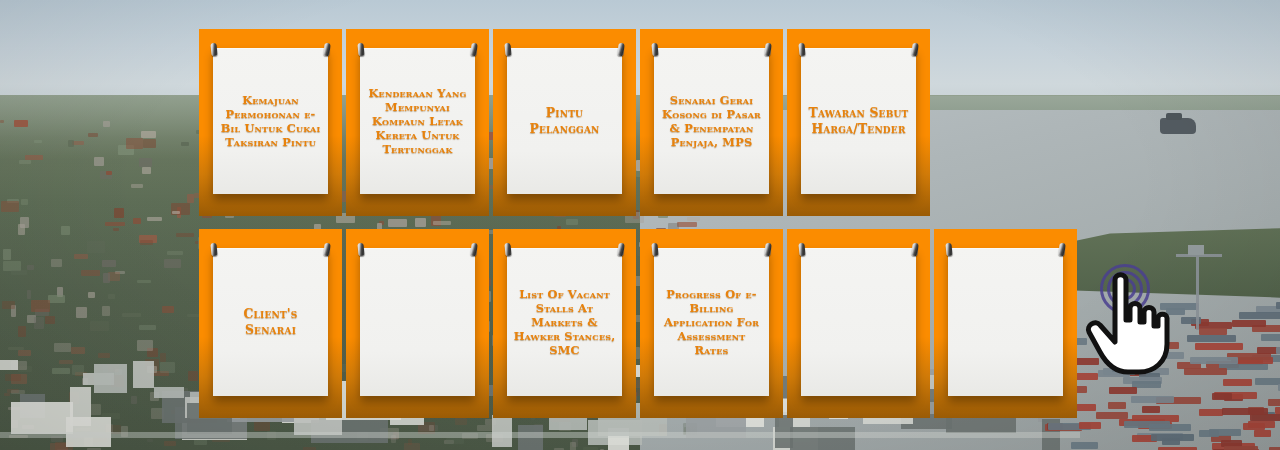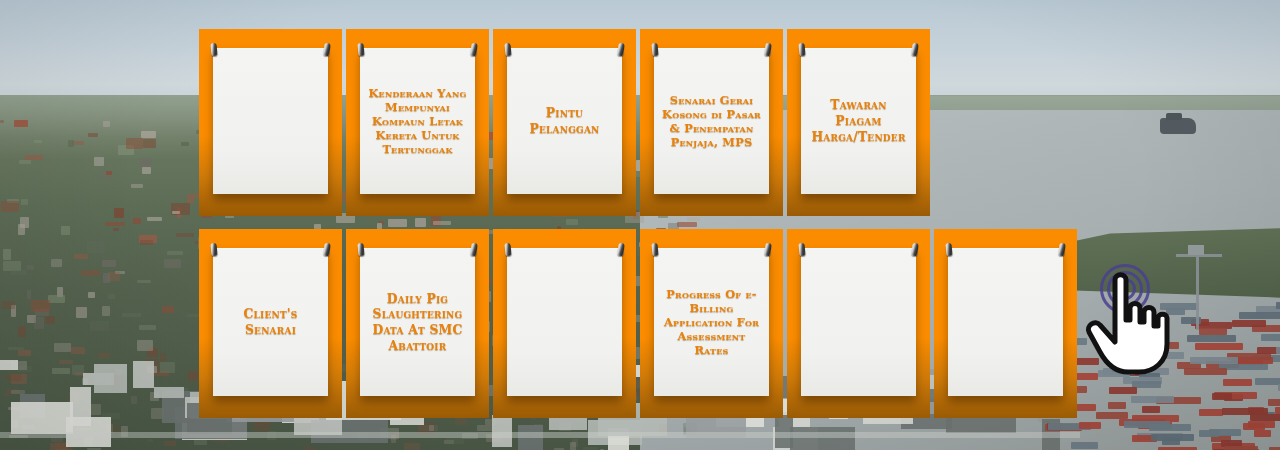--- a/index.html
+++ b/index.html
@@ -727,20 +727,21 @@
     <div class="roadline"></div>
     <div class="vignette"></div>
   </div>
 
   <div class="grid" id="grid">
       <div class="row">
         <div class="card">
           <div class="paper">
             <span class="clip l"></span>
             <span class="clip r"></span>
+            <div class="title t-sm">Kemajuan Permohonan e-Bil Untuk Cukai Taksiran Pintu</div>
           </div>
         </div>
         <div class="card">
           <div class="paper">
             <span class="clip l"></span>
             <span class="clip r"></span>
             <div class="title t-sm">Kenderaan Yang Mempunyai Kompaun Letak Kereta Untuk Tertunggak</div>
           </div>
         </div>
         <div class="card">
@@ -754,43 +755,43 @@
           <div class="paper">
             <span class="clip l"></span>
             <span class="clip r"></span>
             <div class="title t-sm">Senarai Gerai Kosong di Pasar &amp; Penempatan Penjaja, MPS</div>
           </div>
         </div>
         <div class="card">
           <div class="paper">
             <span class="clip l"></span>
             <span class="clip r"></span>
-            <div class="title">Tawaran Piagam Harga/Tender</div>
+            <div class="title">Tawaran Sebut Harga/Tender</div>
           </div>
         </div>
       </div>
       <div class="row row2">
         <div class="card">
           <div class="paper">
             <span class="clip l"></span>
             <span class="clip r"></span>
             <div class="title">Client's Senarai</div>
           </div>
         </div>
         <div class="card">
           <div class="paper">
             <span class="clip l"></span>
             <span class="clip r"></span>
-            <div class="title">Daily Pig Slaughtering Data At SMC Abattoir</div>
-          </div>
-        </div>
-        <div class="card">
-          <div class="paper">
-            <span class="clip l"></span>
-            <span class="clip r"></span>
+          </div>
+        </div>
+        <div class="card">
+          <div class="paper">
+            <span class="clip l"></span>
+            <span class="clip r"></span>
+            <div class="title t-sm">List Of Vacant Stalls At Markets &amp; Hawker Stances, SMC</div>
           </div>
         </div>
         <div class="card">
           <div class="paper">
             <span class="clip l"></span>
             <span class="clip r"></span>
             <div class="title t-sm">Progress Of e-Billing Application For Assessment Rates</div>
           </div>
         </div>
         <div class="card">

